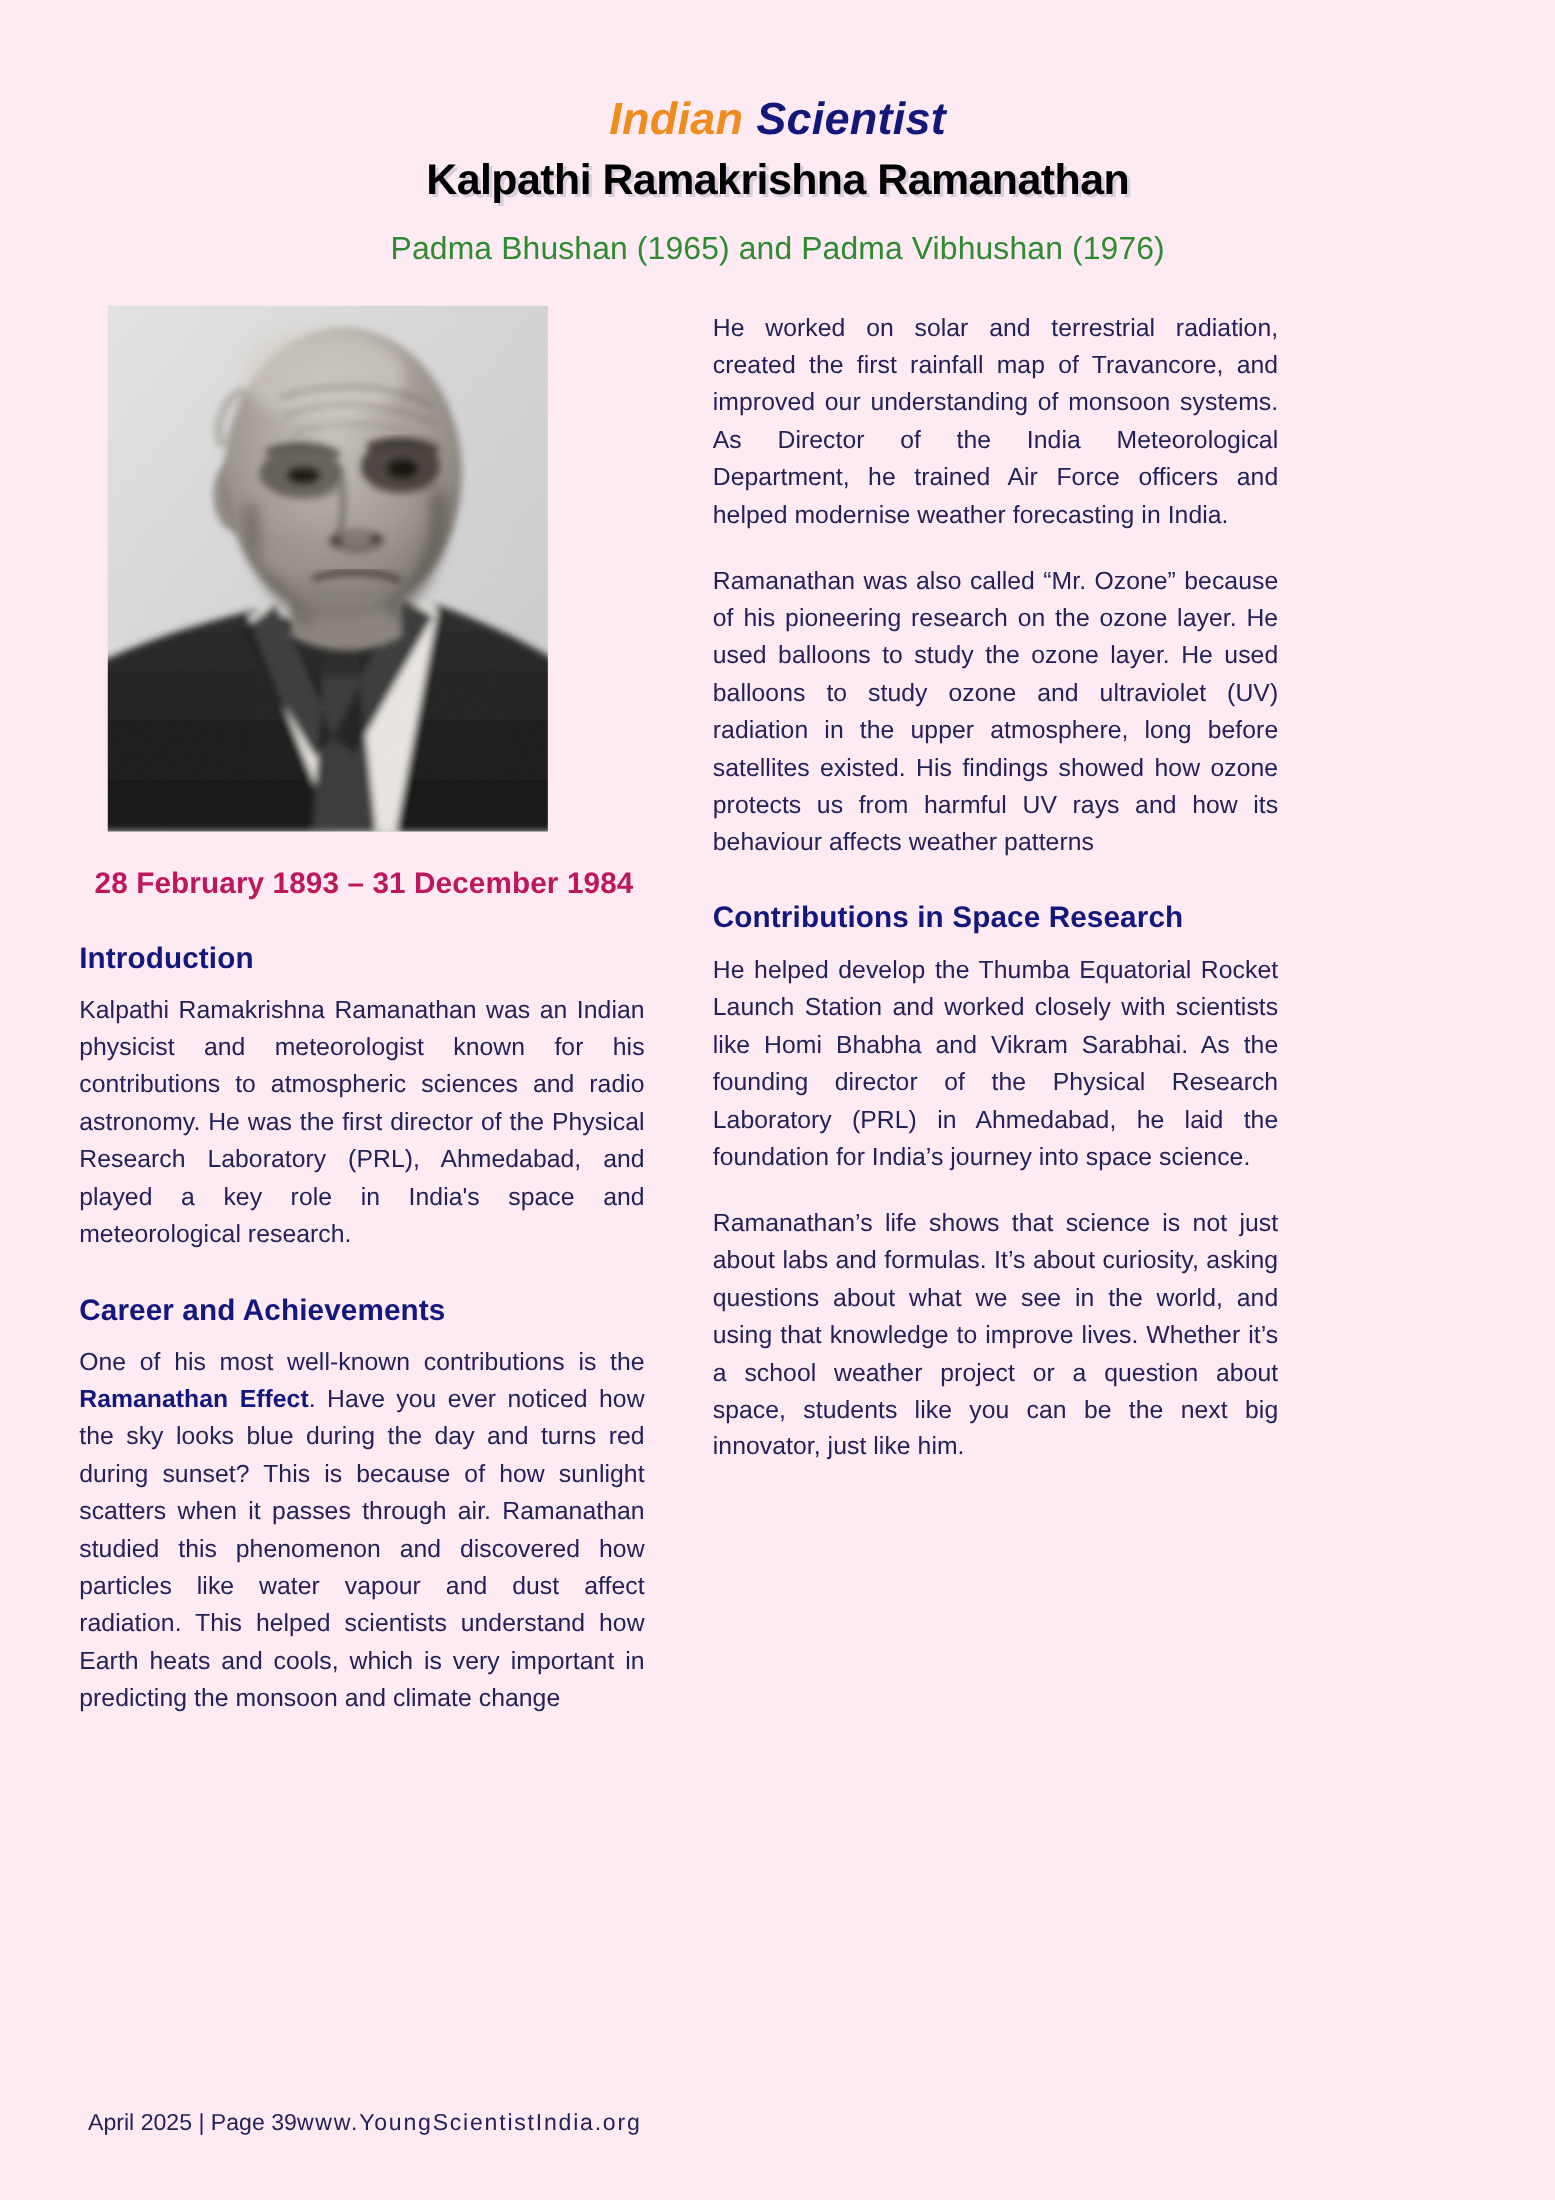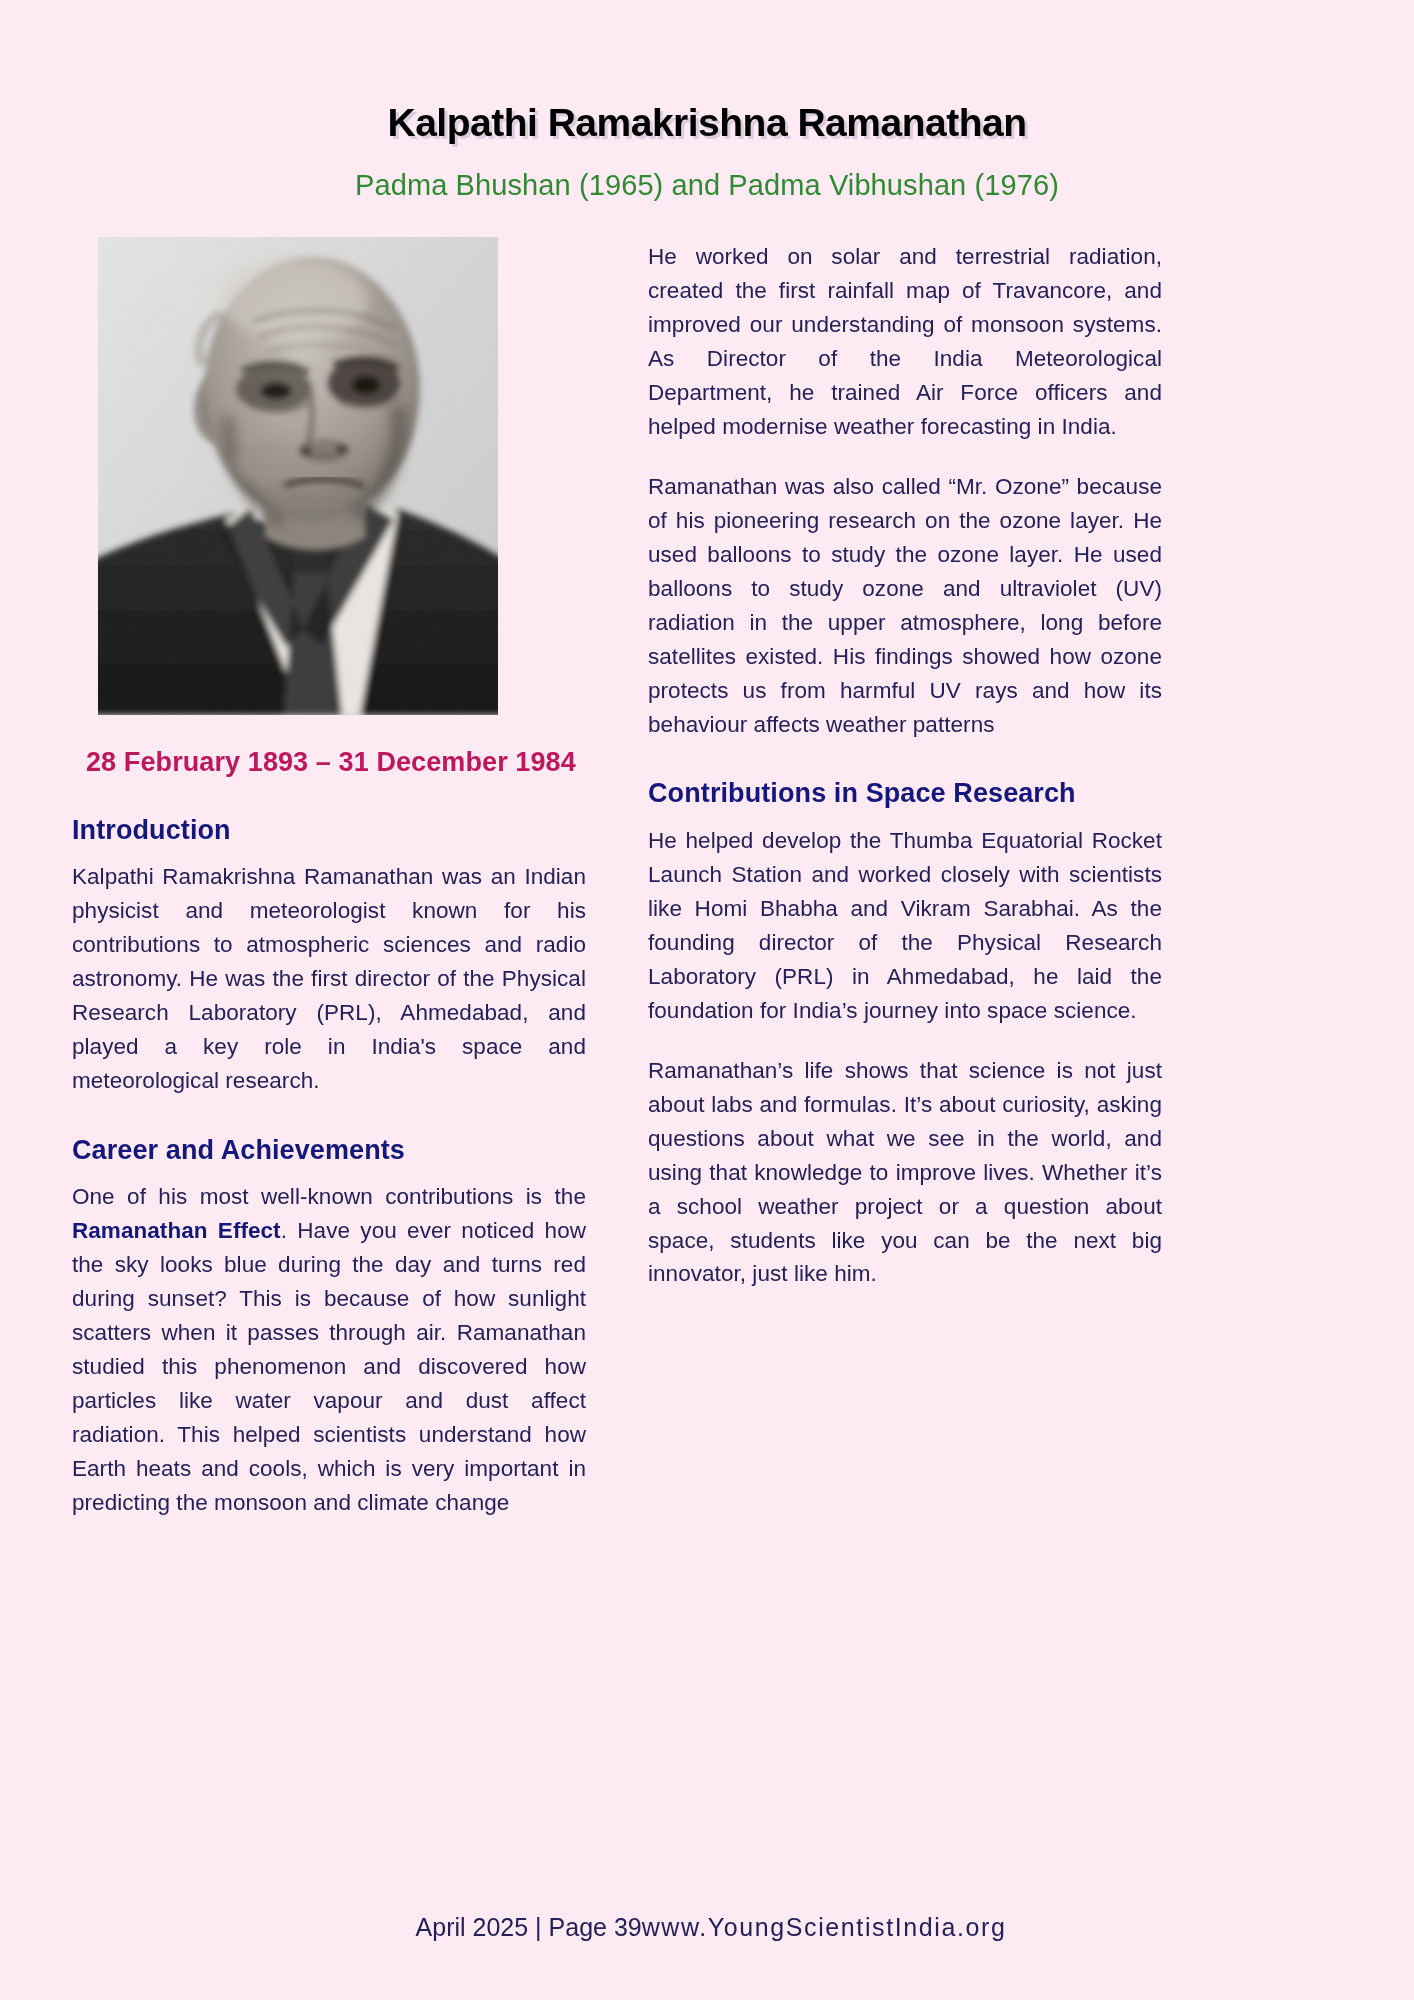--- a/index.html
+++ b/index.html
@@ -121,35 +121,38 @@
 
   .right-col .body-text:first-child { margin-top: 3px; }
 
   
   .footer {
     position: absolute;
     left: 80px;
     right: 72px;
     bottom: 58px;
     display: flex;
-    justify-content: center;
+    justify-content: flex-start;
     align-items: baseline;
-    font-size: 25px;
+    font-size: 21px;
     color: #242159;
   }
   .footer .site {
     letter-spacing: 1.6px;
   }
 </style>
 </head>
 <body>
 
 <div class="page">
 
   <div class="masthead">
+    <div class="kicker">
+      <span class="k-indian">Indian</span><span>&nbsp;</span><span class="k-scientist">Scientist</span>
+    </div>
     <h1 class="title">Kalpathi Ramakrishna Ramanathan</h1>
     <div class="subtitle">Padma Bhushan (1965) and Padma Vibhushan (1976)</div>
   </div>
 
   <div class="columns">
 
     <div class="col left-col">
 
       <div class="photo-wrap">
         <svg class="photo" viewBox="0 0 400 478" preserveAspectRatio="none">

